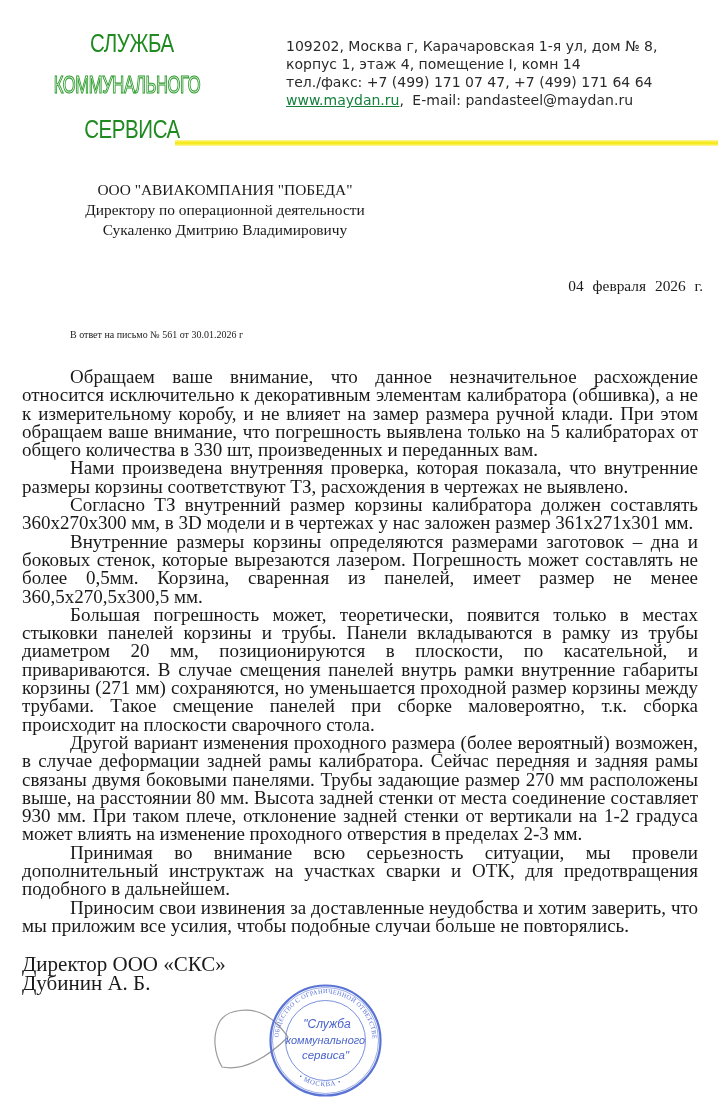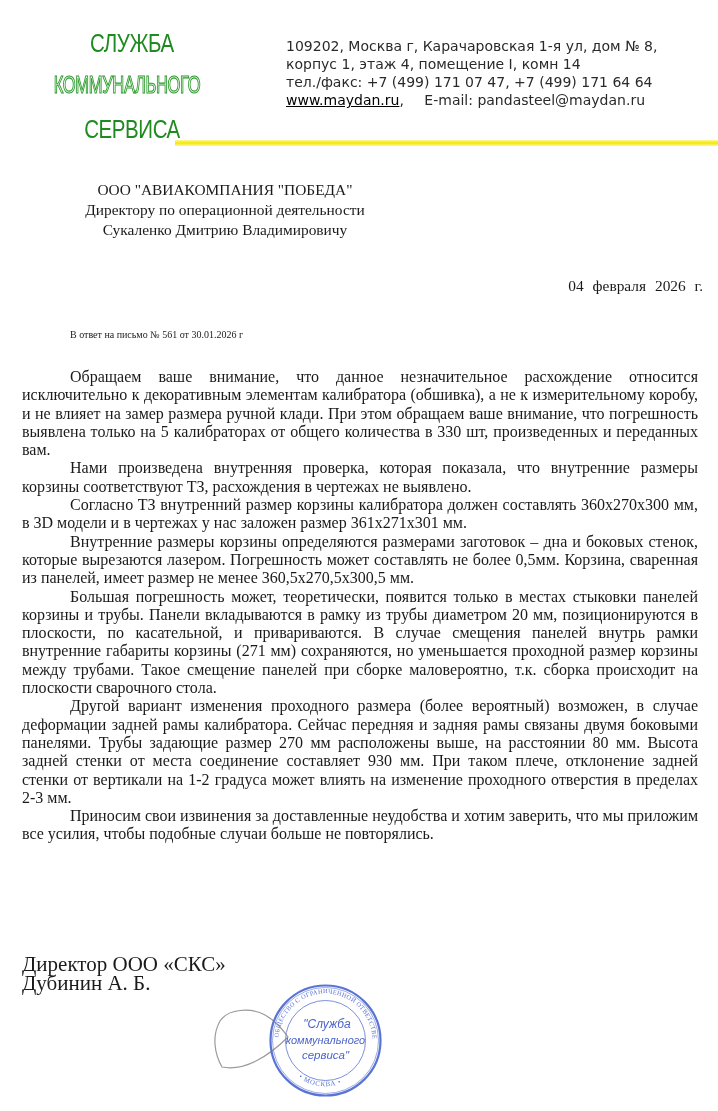--- a/index.html
+++ b/index.html
@@ -58,26 +58,26 @@
       position: absolute;
       left: 286px;
       top: 37px;
       font-family: "DejaVu Sans", sans-serif;
       font-size: 14px;
       line-height: 18px;
       color: #2a2a2a;
       white-space: nowrap;
     }
     .address a {
-      color: #000000;
+      color: #15803d;
       text-decoration: underline;
       text-align: right;
     }
     .address .email-label {
-      margin-left: 16px;
+      margin-left: 4px;
     }
 
     .recipient {
       position: absolute;
       left: 40px;
       top: 180px;
       width: 370px;
       text-align: center;
       font-size: 15.4px;
       line-height: 20px;
@@ -96,21 +96,21 @@
       left: 70px;
       top: 329px;
       font-size: 10px;
     }
 
     .body-text {
       position: absolute;
       left: 22px;
       top: 368px;
       width: 676px;
-      font-size: 16px;
+      font-size: 19px;
       line-height: 18.3px;
       text-align: justify;
     }
     .body-text p {
       margin: 0;
       text-indent: 48px;
     }
     .body-text p.last {
       text-indent: 52px;
       text-align-last: left;
@@ -171,20 +171,21 @@
 
 <div class="reply-ref">В ответ на письмо № 561 от 30.01.2026 г</div>
 
 <div class="body-text">
   <p>Обращаем ваше внимание, что данное незначительное расхождение относится исключительно к декоративным элементам калибратора (обшивка), а не к измерительному коробу, и не влияет на замер размера ручной клади. При этом обращаем ваше внимание, что погрешность выявлена только на 5 калибраторах от общего количества в 330 шт, произведенных и переданных вам.</p>
   <p>Нами произведена внутренняя проверка, которая показала, что внутренние размеры корзины соответствуют ТЗ, расхождения в чертежах не выявлено.</p>
   <p>Согласно ТЗ внутренний размер корзины калибратора должен составлять 360х270х300 мм, в 3D модели и в чертежах у нас заложен размер 361х271х301 мм.</p>
   <p>Внутренние размеры корзины определяются размерами заготовок – дна и боковых стенок, которые вырезаются лазером. Погрешность может составлять не более 0,5мм.  Корзина, сваренная из панелей, имеет размер не менее 360,5х270,5х300,5 мм.</p>
   <p>Большая погрешность может, теоретически, появится только в местах стыковки  панелей корзины и трубы. Панели вкладываются в рамку из трубы диаметром 20 мм, позиционируются в плоскости, по касательной, и привариваются.  В случае смещения панелей внутрь рамки внутренние габариты корзины (271 мм) сохраняются, но уменьшается проходной размер корзины между трубами. Такое смещение панелей при сборке маловероятно, т.к. сборка происходит на плоскости сварочного стола.</p>
   <p>Другой вариант изменения проходного размера (более вероятный) возможен, в случае деформации задней рамы калибратора. Сейчас передняя и задняя рамы связаны двумя боковыми панелями. Трубы задающие размер 270 мм расположены выше, на  расстоянии 80 мм. Высота задней стенки от места соединение составляет 930 мм. При таком плече, отклонение задней стенки от вертикали на 1-2 градуса может влиять на изменение проходного отверстия в пределах 2-3 мм.</p>
+  <p>Принимая во внимание всю серьезность ситуации, мы провели дополнительный инструктаж на участках сварки и ОТК, для предотвращения подобного в дальнейшем.</p>
   <p>Приносим свои извинения за доставленные неудобства и хотим заверить, что мы приложим все усилия, чтобы подобные случаи больше не повторялись.</p>
 </div>
 
 <div class="signature">
   <div>Директор ООО «СКС»</div>
   <div>Дубинин А. Б.</div>
 </div>
 
 <svg class="sign-stroke" viewBox="0 0 90 70">
   <path d="M12 62 C 4 48, 2 30, 10 16 C 18 4, 40 2, 55 10 C 66 16, 72 24, 78 32 C 70 40, 58 50, 46 56 C 34 62, 22 64, 12 62 Z" fill="none" stroke="#9a9a9a" stroke-width="1.2"></path>

